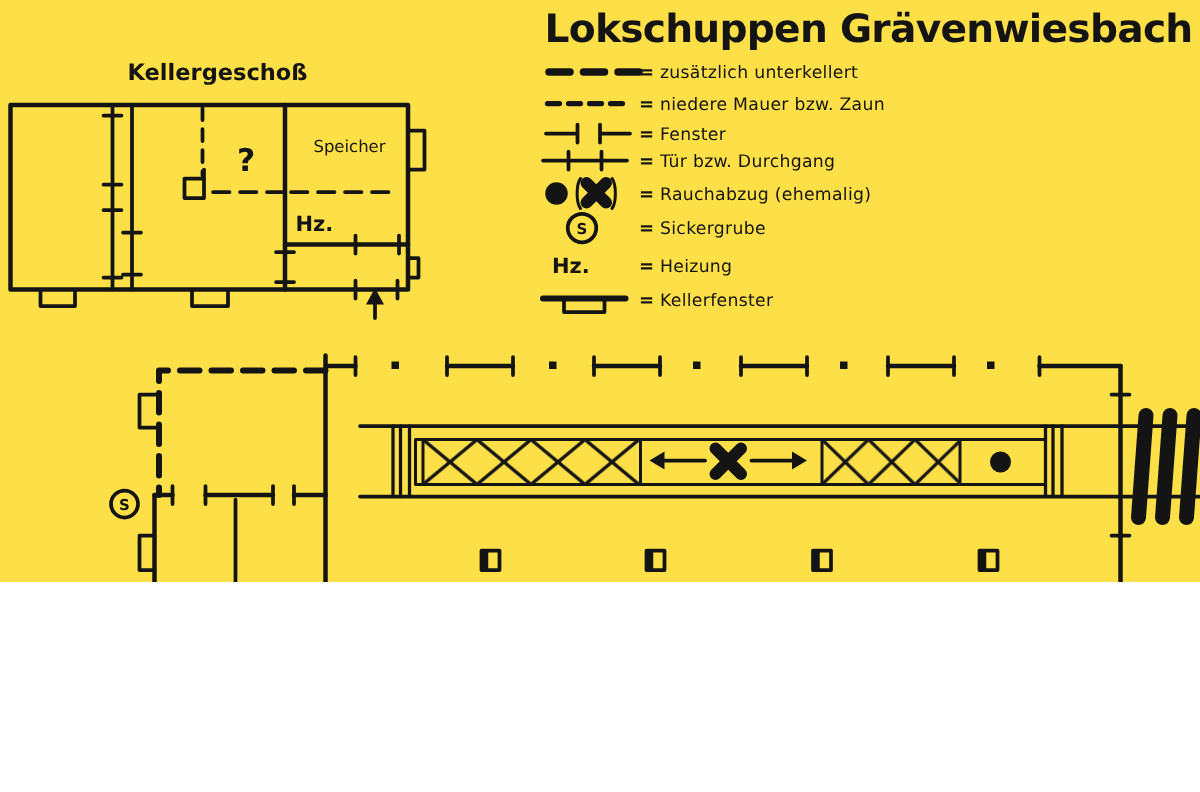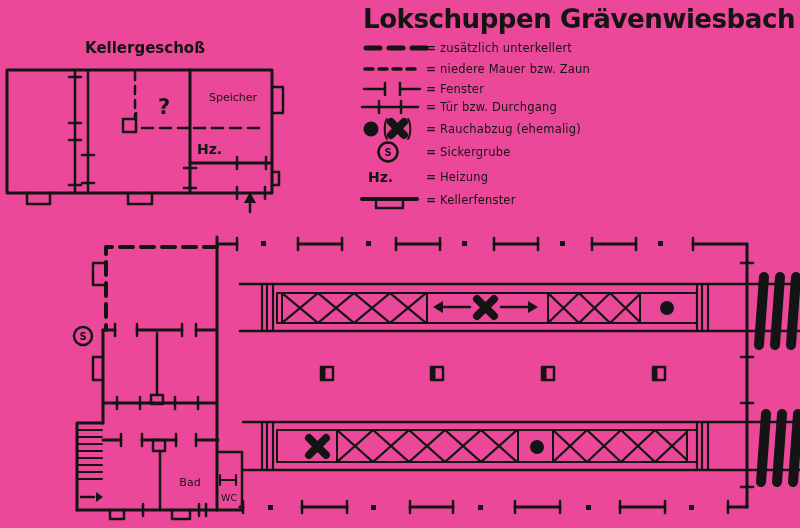--- a/index.html
+++ b/index.html
@@ -1,16 +1,16 @@
 <!DOCTYPE html>
 <html><head>
 <meta charset="utf-8">
 <style>
   html,body{margin:0;padding:0;background:#ffffff;}
-  #stage{position:relative;width:800px;height:528px;background:#ec4899;overflow:hidden;
+  #stage{position:relative;width:800px;height:388px;background:#fde047;overflow:hidden;
          font-family:"DejaVu Sans","Liberation Sans",sans-serif;}
   svg{display:block}
   .ink{stroke:#141414;fill:none;stroke-linecap:round;stroke-linejoin:round;}
   .w2{stroke-width:2;} .w22{stroke-width:2.2;} .w25{stroke-width:2.5;} .w3{stroke-width:3;}
   .w35{stroke-width:3.5;} .w4{stroke-width:4;} .w5{stroke-width:5;} .w8{stroke-width:8;} .w10{stroke-width:10;}
   .fill{fill:#141414;stroke:none;}
   text{fill:#141414;stroke:none;font-family:"DejaVu Sans","Liberation Sans",sans-serif;}
   .title{font-size:26px;font-weight:700;letter-spacing:-0.5px;}
   .h2{font-size:15px;font-weight:700;}
   .lbl{font-size:11.5px;letter-spacing:0.2px;}

